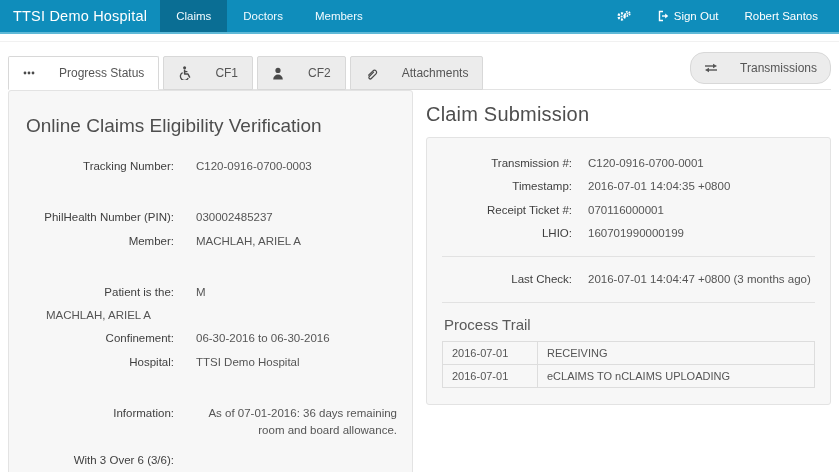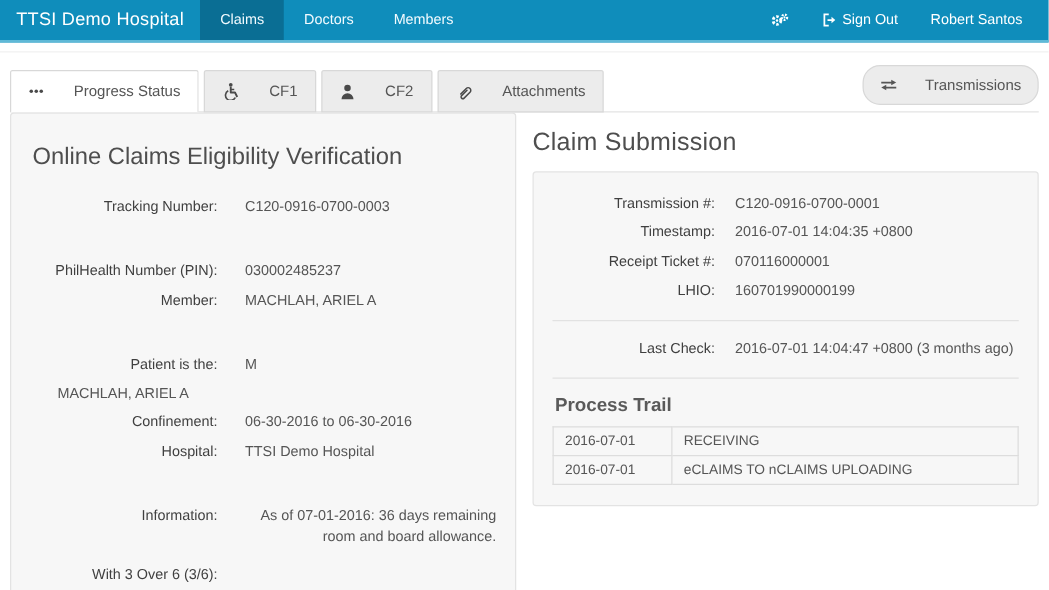--- a/index.html
+++ b/index.html
@@ -82,21 +82,21 @@
   .col-right .flabel { width: 130px; }
   .col-right .fvalue { margin-left: 16px; }
   .gap-md { margin-top: 28px; }
   .gap-sm { margin-top: 7px; flex-direction: column; }
 
   hr.divider { border: none; border-top: 1px solid #e2e2e2; margin: 11px 0; }
 
   .badge-label { background: #9c9c9c; color: #fff; padding: 1px 5px; }
   .badge-value { background: #a5a5a5; color: #fdfdfd; padding: 1px 6px; letter-spacing: .4px; }
 
-  .trail-title { font-size: 15px; font-weight: bold; color: #5a5a5a; margin: 13px 0 8px 2px; }
+  .trail-title { font-size: 15px; font-weight: normal; color: #5a5a5a; margin: 13px 0 8px 2px; }
   table.trail { width: 100%; border-collapse: collapse; font-size: 11px; color: #555; }
   table.trail td { border: 1px solid #ddd; padding: 5px 9px; }
   table.trail td.date-cell { width: 95px; }
 
   svg { vertical-align: middle; }
 </style>
 </head>
 <body>
 
 <div class="navbar">

